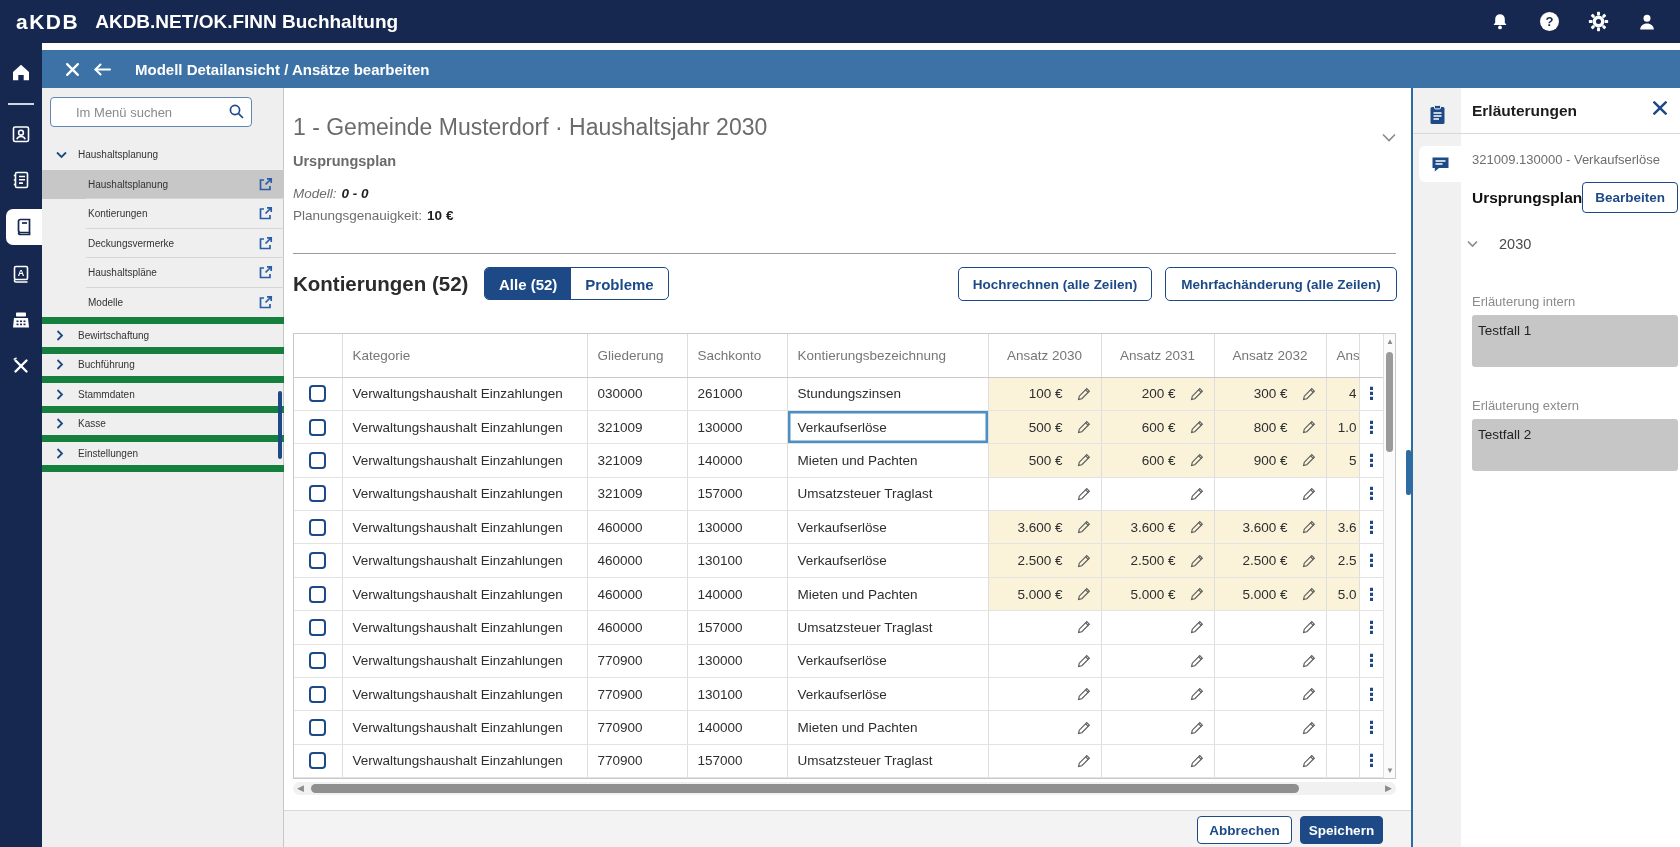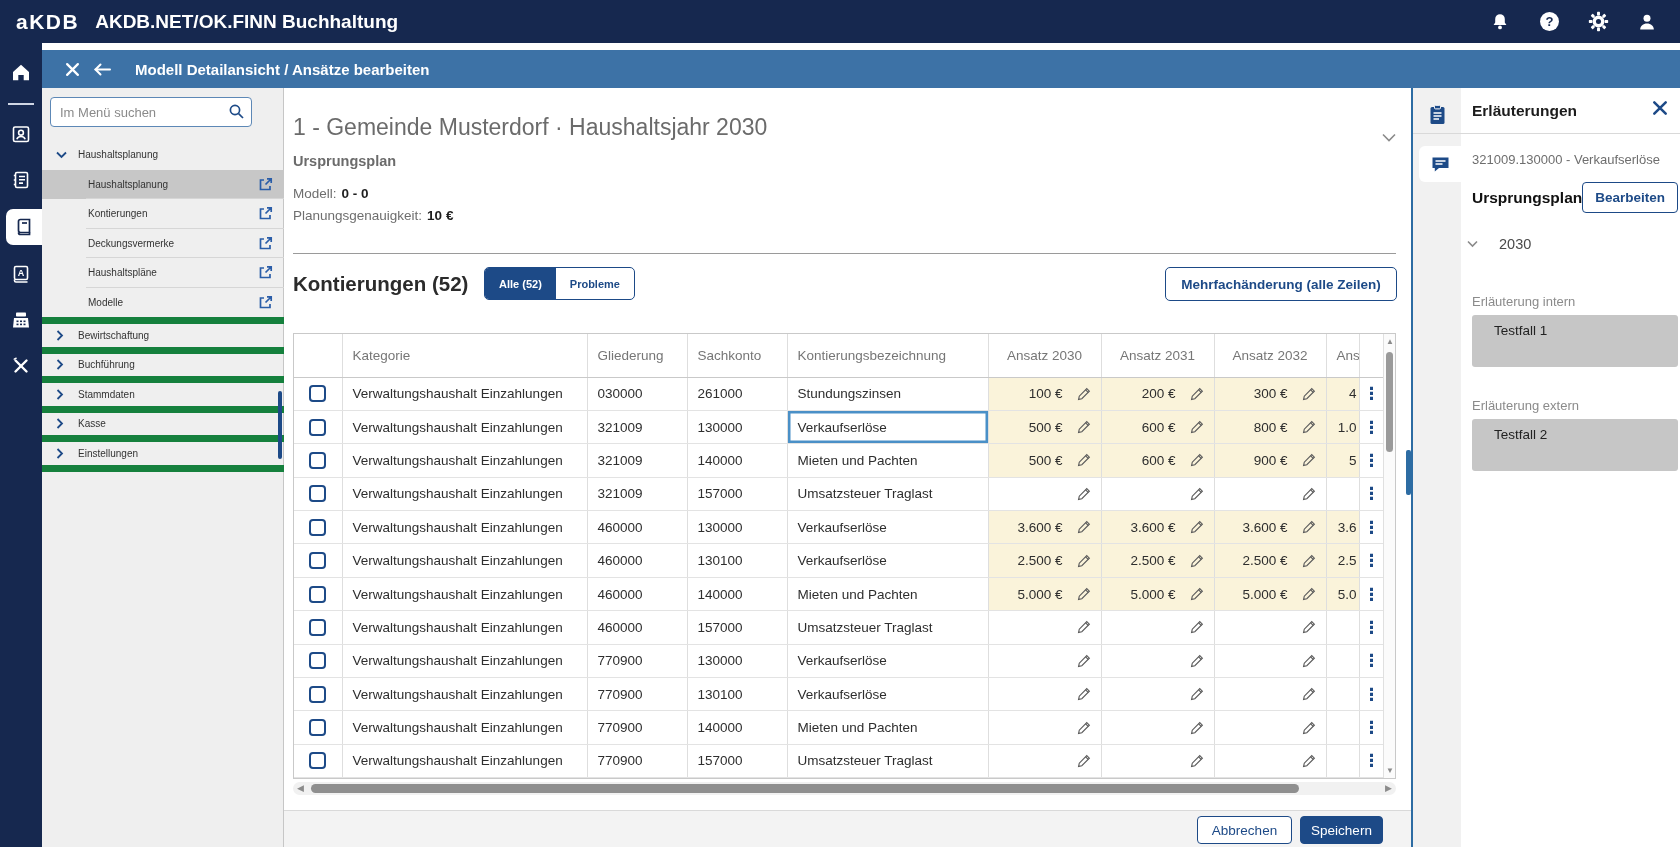--- a/index.html
+++ b/index.html
@@ -31,49 +31,49 @@
     background:#3d72a6; display:flex; align-items:center; }
   .bluebar .icbtn { width:30px; height:30px; display:flex; align-items:center; justify-content:center; cursor:pointer; }
   .bluebar .icbtn.xbtn { margin-left:15px; }
   .bb-title { color:#fff; font-weight:bold; font-size:15px; margin-left:18px; }
 
   
   .sidebar { position:absolute; left:42px; top:88px; width:242px; height:759px;
     background:#efefef; border-right:1px solid #c6c6c6; }
   .search-wrap { position:absolute; left:8px; top:9px; width:202px; height:30px; }
   .search-wrap input { width:100%; height:100%; border:1.5px solid #5d88b6; border-radius:4px;
-    padding:0 30px 0 9px; font-size:13px; color:#444; background:#fff; outline:none;
+    padding:0 30px 0 25px; font-size:13px; color:#444; background:#fff; outline:none;
     font-family:"Liberation Sans", sans-serif; }
   .search-wrap input::placeholder { color:#8a8a8a; }
   .search-wrap .mag { position:absolute; right:7px; top:6px; }
   .menu { position:absolute; left:0; top:52px; width:242px; }
   .mrow { height:29.5px; display:flex; align-items:center; font-size:10px; color:#333; cursor:pointer; position:relative; }
   .mrow.top { border-top:7px solid #15803d; }
   .mrow.top:first-child { border-top:none; }
   .mrow .chev { width:12px; margin-left:14px; margin-right:10px; display:flex; align-items:center; }
   .mrow.sub { padding-left:46px; }
   .mrow.sub::before { content:""; position:absolute; left:44px; right:0; top:-1px; border-top:1px solid #d6d6d6; }
   .mrow.sub.first::before { border-top:none; }
   .mrow.sub .ext { position:absolute; right:11px; top:7px; }
   .mrow.selected { background:#c7c7c7; }
   .sb-thumb { position:absolute; left:236px; top:303px; width:4px; height:68px; background:#1d4a87; border-radius:2px; }
 
   
   .main { position:absolute; left:284px; top:88px; width:1127px; height:759px; background:#fff; }
   .m-title { position:absolute; left:9px; top:26px; font-size:23px; color:#6b6b6b; }
   .m-sub { position:absolute; left:9px; top:65px; font-size:14.5px; font-weight:bold; color:#6b6b6b; }
-  .m-info1 { position:absolute; left:9px; top:98px; font-size:13.5px; color:#6e6e6e; }
+  .m-info1 { position:absolute; left:9px; top:98px; font-size:13.5px; color:#6e6e6e;font-style:italic; }
   .m-info2 { position:absolute; left:9px; top:120px; font-size:13.5px; color:#6e6e6e; }
   .m-info1 b, .m-info2 b { color:#1e1e1e; margin-left:5px; }
   .m-collapse { position:absolute; left:1098px; top:40px; cursor:pointer; }
   .m-divider { position:absolute; left:9px; top:165px; width:1103px; border-top:1.5px solid #9a9a9a; }
   .m-heading { position:absolute; left:9px; top:184px; font-size:20.5px; font-weight:bold; color:#2b2b2b; }
   .seg { position:absolute; left:200px; top:179px; height:33px; display:flex;
     border:1.5px solid #1d4a87; border-radius:5px; overflow:hidden; background:#fff; }
-  .seg .opt { padding:16px 14px; display:flex; align-items:center; font-size:11px; font-weight:bold; color:#1d4a87; cursor:pointer; }
+  .seg .opt { padding:16px 14px; display:flex; align-items:center; font-size:15px; font-weight:bold; color:#1d4a87; cursor:pointer; }
   .seg .opt.on { background:#1d4a87; color:#fff; }
   .act-btn { position:absolute; top:179px; height:34px; background:#fff; border:1.5px solid #1d4a87;
     border-radius:5px; color:#1d4a87; font-weight:bold; font-size:13.5px; display:flex; align-items:center;
     justify-content:center; cursor:pointer; font-family:"Liberation Sans", sans-serif; }
   .act1 { left:674px; width:194px; }
   .act2 { left:881px; width:232px; }
 
   
   .tblwrap { position:absolute; left:9px; top:245px; width:1103px; height:446px;
     border:1px solid #c9c9c9; background:#fff; }
@@ -100,21 +100,21 @@
   .vscroll .arrow { position:absolute; left:0; width:12px; text-align:center; font-size:8px; color:#8b8b8b; cursor:pointer; }
   .vscroll .thumb { position:absolute; left:2px; top:18px; width:7px; height:100px; background:#9a9a9a; border-radius:4px; cursor:pointer; }
   
   .hscroll { position:absolute; left:9px; top:694px; width:1103px; height:13px; background:#f1f1f1; border-radius:7px; }
   .hscroll .thumb { position:absolute; left:18px; top:2px; width:988px; height:9px; background:#8f8f8f; border-radius:5px; cursor:pointer; }
   .hscroll .arrow { position:absolute; top:1px; font-size:9px; color:#8b8b8b; cursor:pointer; }
   .minibar { position:absolute; left:1122px; top:362px; width:5px; height:45px; background:#2d6ca3; border-radius:2px; }
 
   
   .m-footer { position:absolute; left:0; bottom:0; width:1127px; height:37px; background:#f3f3f3; border-top:1px solid #d9d9d9; }
-  .btn { position:absolute; top:5px; height:28px; border-radius:4px; font-size:13.5px; font-weight:normal;
+  .btn { position:absolute; top:5px; height:28px; border-radius:4px; font-size:13.5px; font-weight:bold;
     display:flex; align-items:center; justify-content:center; cursor:pointer; font-family:"Liberation Sans", sans-serif; }
   .btn.cancel { left:913px; width:95px; background:#fff; border:1.5px solid #1d4a87; color:#1d4a87; }
   .btn.save { left:1016px; width:83px; background:#1d4a87; border:1.5px solid #1d4a87; color:#fff; }
 
   
   .panel { position:absolute; left:1411px; top:88px; width:269px; height:759px; background:#fff; border-left:2.5px solid #2d6ca3; }
   .pstrip { position:absolute; left:0; top:0; bottom:0; width:48px; background:#f1f1f1; }
   .pstrip .pic { width:48px; height:34px; display:flex; align-items:center; justify-content:center; cursor:pointer; }
   .pstrip .pic.tab { background:#fff; border-radius:6px 0 0 6px; width:42px; margin-left:6px; margin-top:14px; height:36px; }
   .pheadline { position:absolute; left:0; top:45px; width:269px; border-top:1px solid #d9d9d9; }
@@ -123,21 +123,21 @@
   .pcontext { position:absolute; left:59px; top:64px; font-size:13px; color:#6e6e6e; width:205px; white-space:nowrap; overflow:hidden; }
   .pplanrow { position:absolute; left:59px; top:94px; width:206px; display:flex; align-items:center; justify-content:space-between; }
   .pplan { font-size:15.5px; font-weight:bold; color:#111; }
   .pedit { height:31px; padding:0 12px; background:#fff; border:1.5px solid #1d4a87; border-radius:4px;
     color:#1d4a87; font-weight:bold; font-size:13.5px; display:flex; align-items:center; cursor:pointer;
     font-family:"Liberation Sans", sans-serif; }
   .pyear { position:absolute; left:54px; top:148px; display:flex; align-items:center; gap:21px;
     font-size:14.5px; color:#4a4a4a; cursor:pointer; }
   .pfield-label { position:absolute; left:59px; font-size:13px; color:#8b8b8b; }
   .pbox { position:absolute; left:59px; width:206px; height:52px; background:#c6c6c6; border-radius:3px;
-    padding:8px 22px; font-size:13.5px; color:#222; }
+    padding:8px 6px; font-size:13.5px; color:#222; }
   .lab1 { top:206px; } .box1 { top:227px; }
   .lab2 { top:310px; } .box2 { top:331px; }
 </style>
 </head>
 <body>
 
 <div id="root">
 
   <div class="topbar">
     <span class="brand">aKDB</span>
@@ -371,20 +371,21 @@
           <path d="M1 1.5l6 6 6-6"></path>
         </svg>
     </span>
     <div class="m-divider"></div>
 
     <div class="m-heading">Kontierungen (52)</div>
     <div class="seg">
       <span class="opt on">Alle (52)</span>
       <span class="opt">Probleme</span>
     </div>
+    <button class="act-btn act1">Hochrechnen (alle Zeilen)</button>
     <button class="act-btn act2">Mehrfachänderung (alle Zeilen)</button>
 
     <div class="tblwrap">
       <table>
         <colgroup>
           <col style="width:48px">
             <col style="width:245px">
             <col style="width:100px">
             <col style="width:100px">
           <col style="width:201px">

